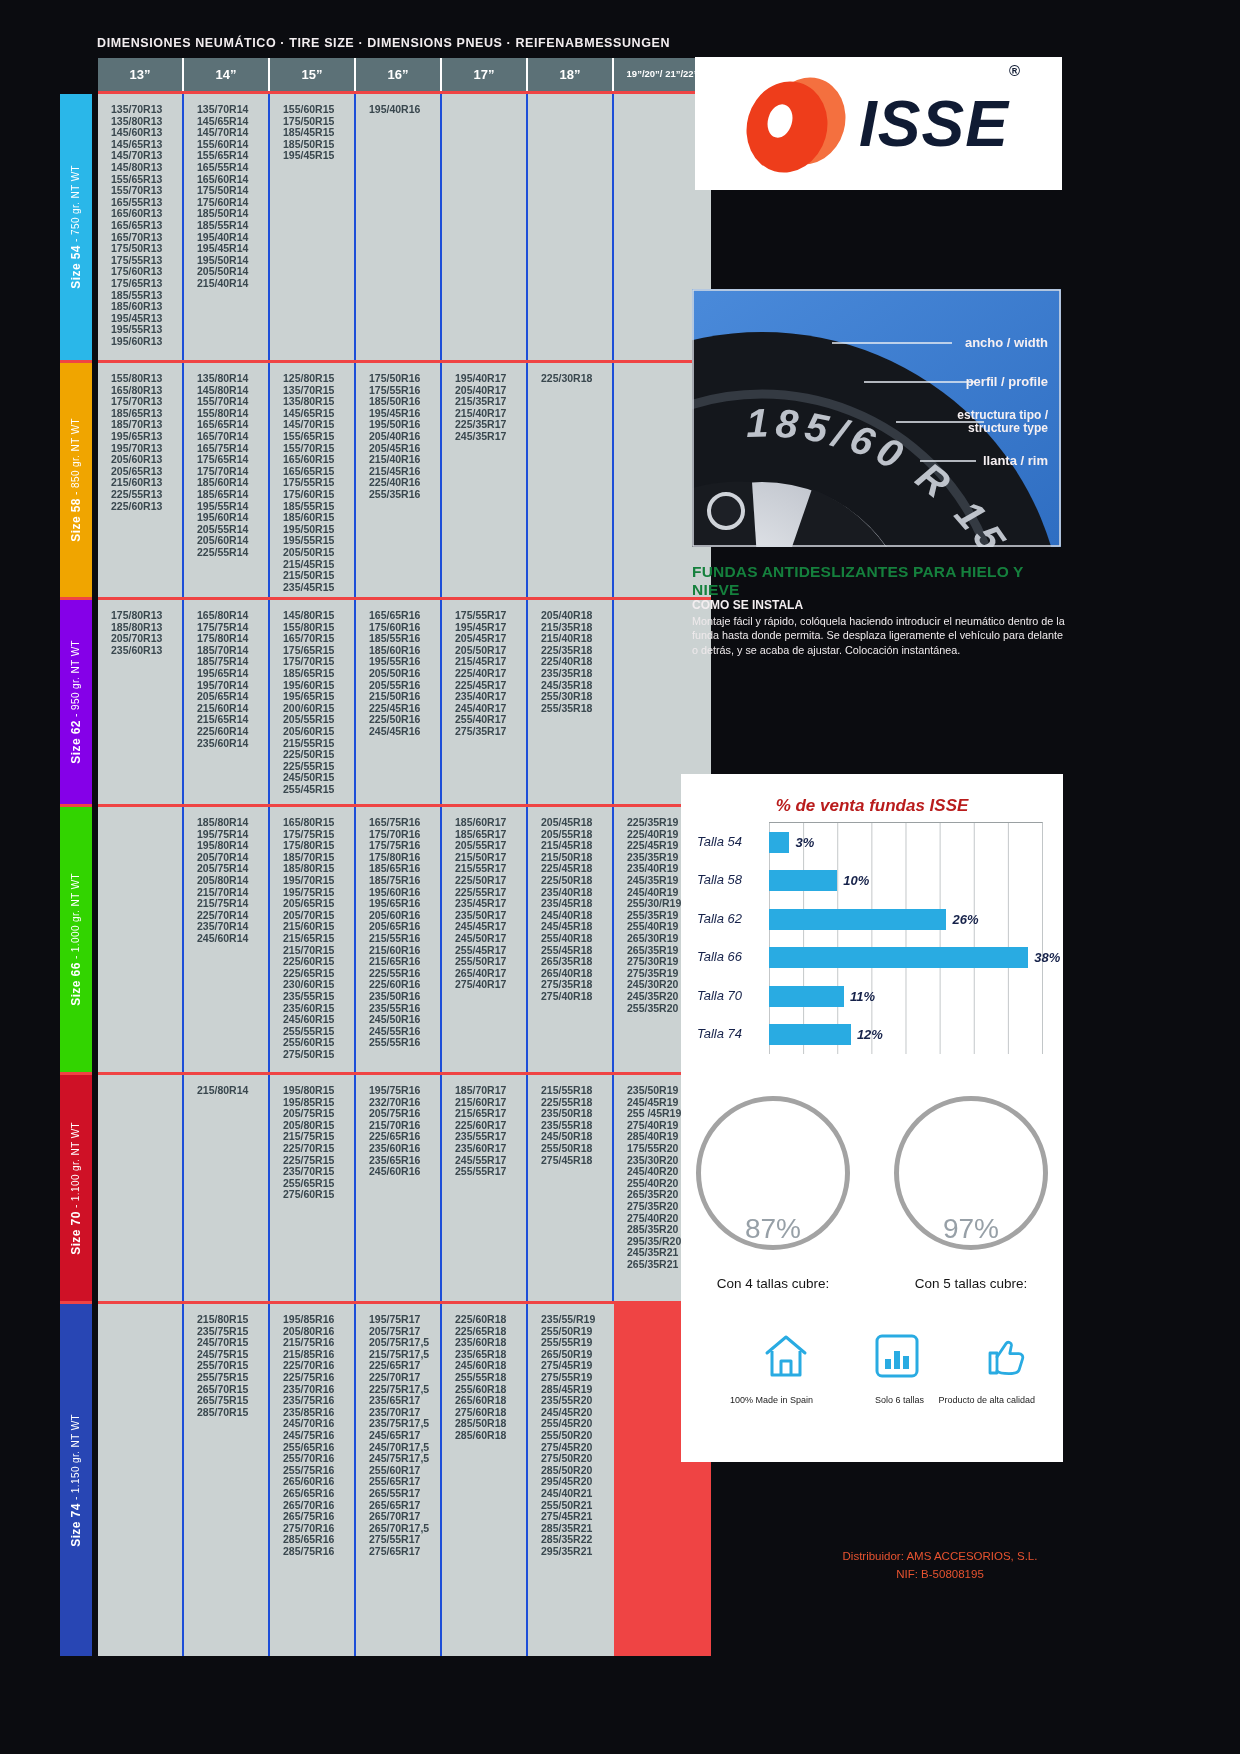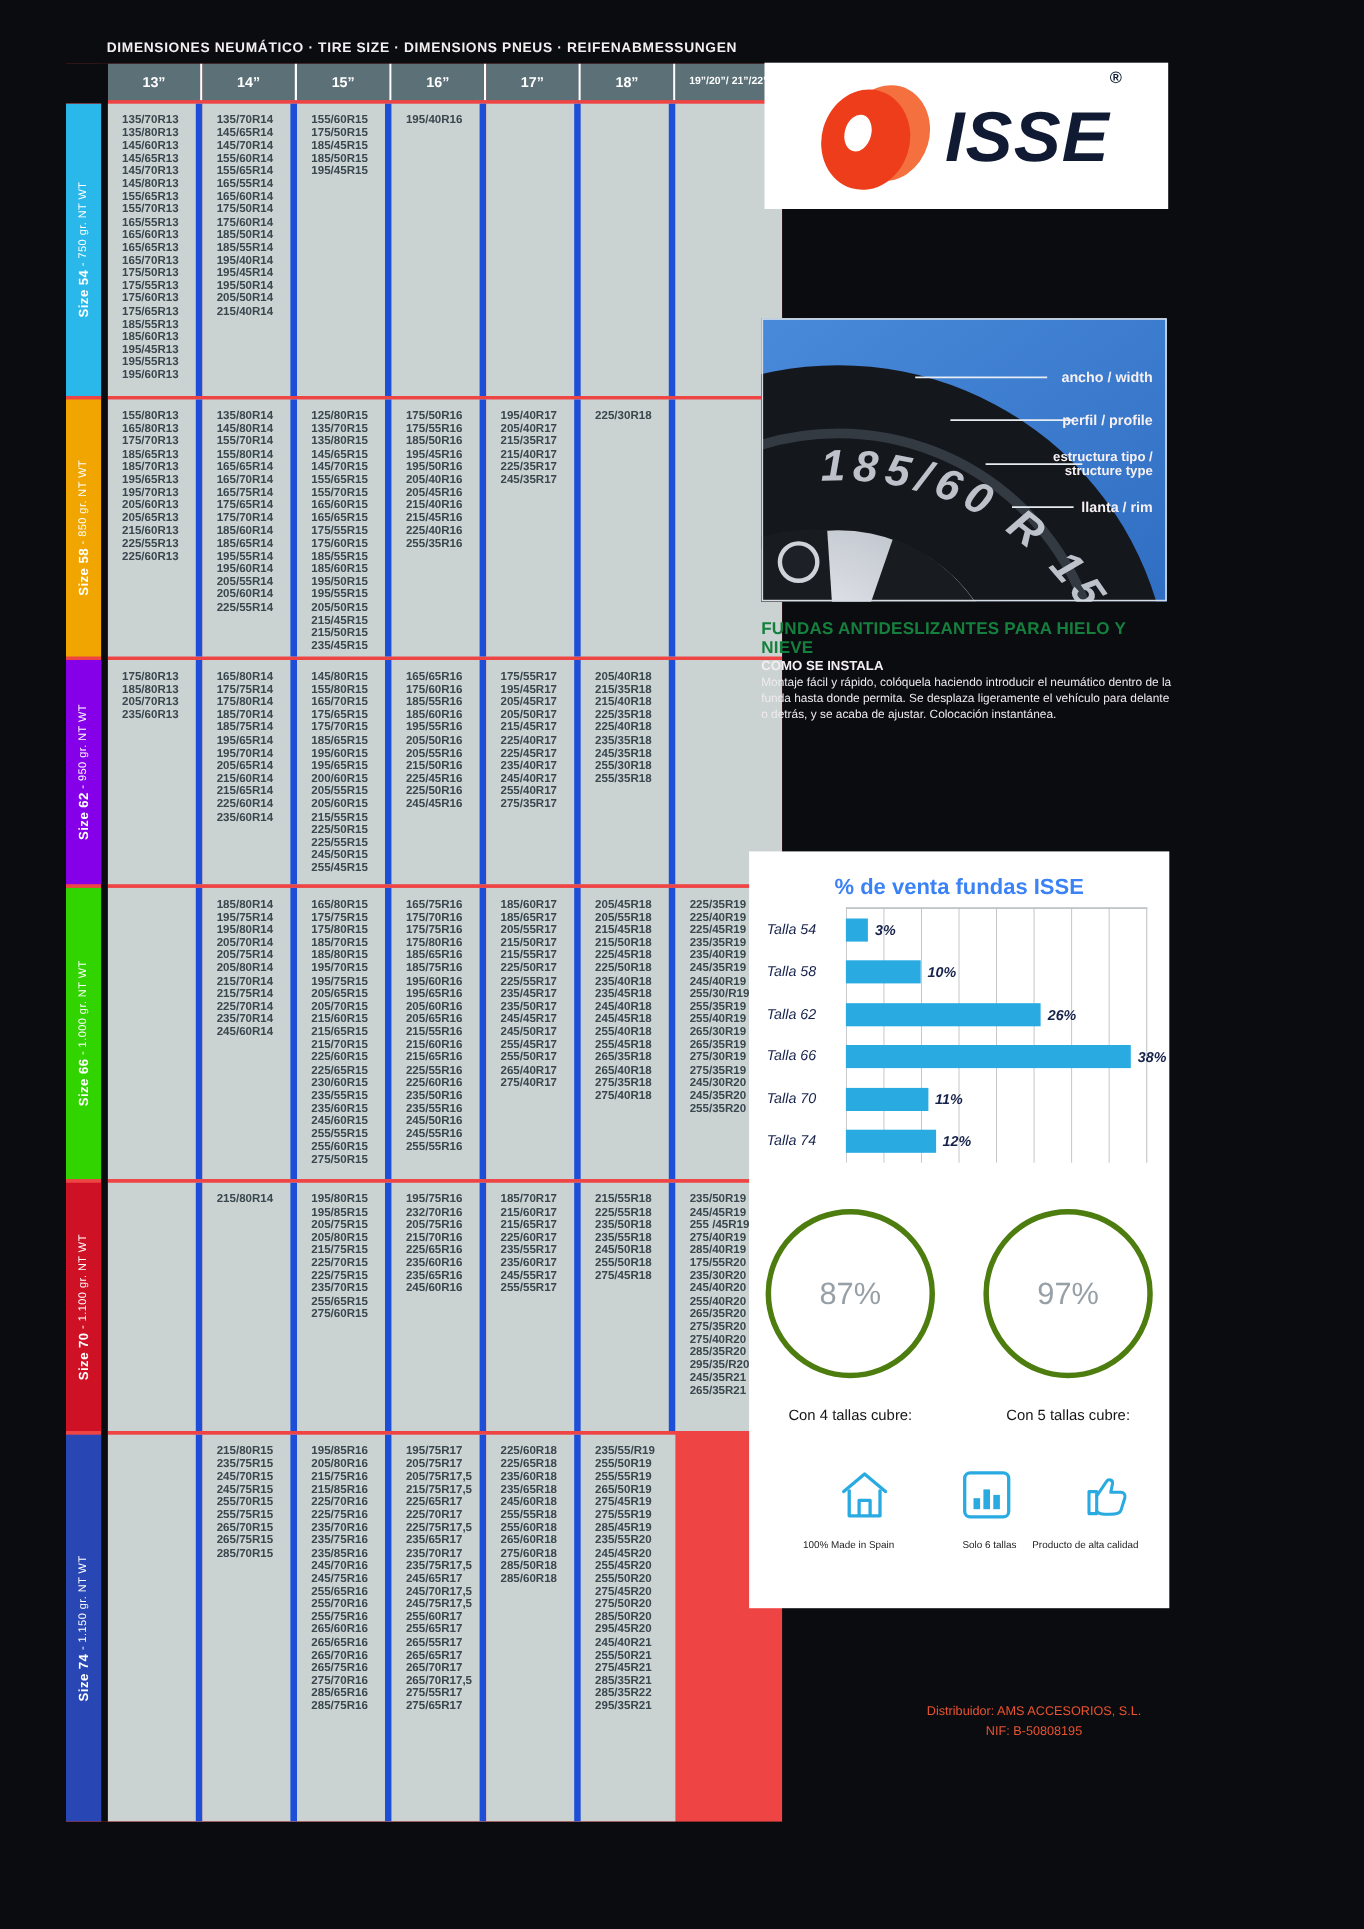--- a/index.html
+++ b/index.html
@@ -23,52 +23,52 @@
   .band[data-name="size-band-58"]{height:234px;}
   .band[data-name="size-band-62"]{height:204px;}
   .band[data-name="size-band-66"]{height:265px;}
   .band[data-name="size-band-70"]{height:226px;}
   .band[data-name="size-band-74"]{height:352px;}
   .strip{width:32px;flex:0 0 32px;display:flex;align-items:center;justify-content:center;}
   .striplab{writing-mode:vertical-rl;transform:rotate(180deg);color:#fff;white-space:nowrap;
             font-size:10px;letter-spacing:.4px;}
   .striplab b{font-size:12px;}
   .cells{margin-left:6px;display:grid;grid-template-columns:86px 86px 86px 86px 86px 86px 97px;}
-  .cell{background:#cbd2d2;border-right:6px solid #1d4ed8;padding:10px 0 0 13px;overflow:hidden;}
+  .cell{background:#cbd2d2;border-right:2px solid #1d4ed8;padding:10px 0 0 13px;overflow:hidden;}
   .cell:last-child{border-right:none;}
   .tv{font-size:10.5px;font-weight:bold;color:#39474e;line-height:11.6px;white-space:nowrap;}
   
   .logo-panel{position:absolute;left:695px;top:57px;width:367px;height:133px;background:#fff;
               display:flex;align-items:center;justify-content:center;gap:10px;}
   .logo-text{font-size:64px;font-weight:bold;font-style:italic;color:#101b33;letter-spacing:1px;
              transform:skewX(-4deg);line-height:1;}
   .logo-reg{font-size:15px;font-weight:bold;color:#101b33;vertical-align:top;position:relative;top:-30px;}
   .tire-panel{position:absolute;left:692px;top:289px;width:369px;height:258px;}
   .product-heading{position:absolute;left:692px;top:563px;width:372px;color:#15803d;
                    font-size:15.5px;font-weight:bold;letter-spacing:.2px;}
   .como-sub{position:absolute;left:692px;top:598px;color:#f3eef0;font-size:12px;font-weight:bold;}
   .como-body{position:absolute;left:692px;top:614px;width:374px;color:#efeaec;font-size:10.8px;
              line-height:1.34;}
   .white-panel{position:absolute;left:681px;top:774px;width:382px;height:688px;background:#fff;}
-  .chart-title{margin:22px 14px 6px 14px;text-align:center;font-size:20px;
-               font-weight:bold;color:#3b82f6;}
+  .chart-title{margin:22px 14px 6px 14px;text-align:center;font-size:17px;font-style:italic;
+               font-weight:bold;color:#b91c1c;}
   .chart{display:flex;margin:4px 20px 0 16px;}
   .ylabels{width:72px;flex:0 0 72px;}
   .ylab{height:38.5px;display:flex;align-items:center;font-size:13px;font-style:italic;
         font-weight:normal;color:#16224a;}
   .plot{flex:1;border-top:1px solid #9aa0a2;border-right:1px solid #c2c6c8;
         background-image:linear-gradient(to right,#c2c6c8 1px,transparent 1px);
         background-size:12.5% 100%;}
   .bar-row{height:38.5px;display:flex;align-items:center;}
   .bar{height:21px;background:#29abe2;flex:0 0 auto;}
   .bval{margin-left:6px;font-size:13px;font-style:italic;font-weight:bold;color:#16224a;}
   .gauges{display:flex;justify-content:center;gap:34px;margin-top:42px;}
   .gauge{display:flex;flex-direction:column;align-items:center;width:164px;}
-  .donut{width:144px;height:144px;border:5px solid #4d7c0f;border-radius:50%;
-         display:flex;align-items:center;justify-content:center;
+  .donut{width:144px;height:144px;border:5px solid #a3a3a3;border-radius:50%;
+         display:flex;align-items:flex-end;justify-content:center;
          color:#97a0a7;font-size:28px;}
   .gauge-cap{margin-top:26px;font-size:13.5px;color:#151515;}
   .features{display:flex;justify-content:space-between;margin:40px 28px 0 28px;}
   .feat{width:104px;text-align:right;}
   .feat-cap{margin-top:10px;font-size:9px;color:#1c1c1c;}
   .distributor{position:absolute;left:790px;top:1548px;width:300px;text-align:center;
                color:#e85330;font-size:11.5px;line-height:1.55;}
 </style>
 </head>
 <body>

